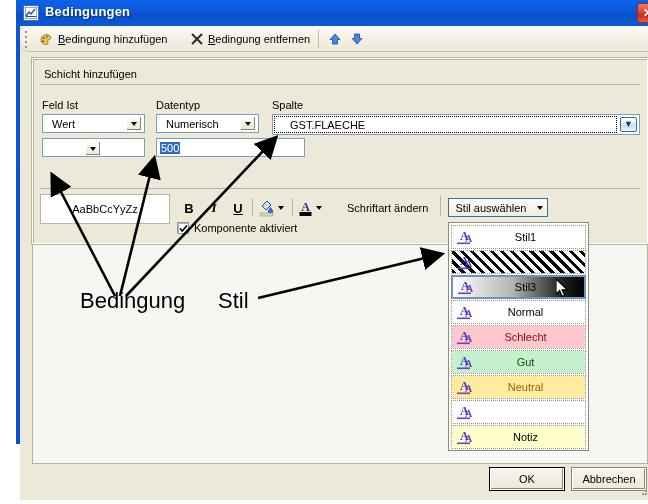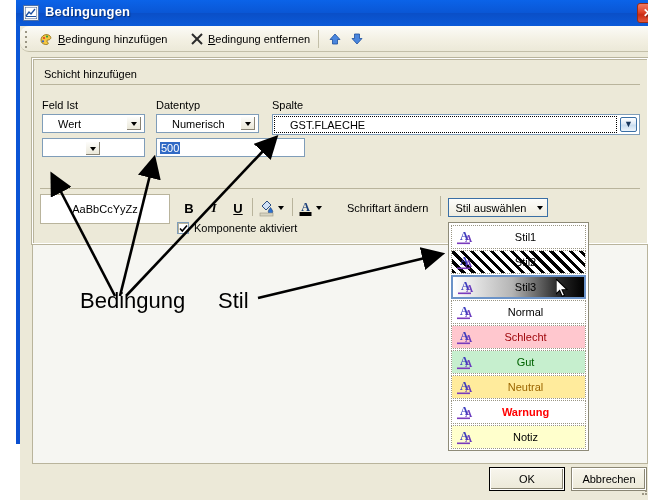--- a/index.html
+++ b/index.html
@@ -98,21 +98,21 @@
   }
 
   .fld-label{position:absolute;font-size:11px;color:#000;}
 
   
   .combo{
     position:absolute;height:19px;background:#fff;
     border:1px solid #7f9db9;box-sizing:border-box;
     display:flex;align-items:center;cursor:pointer;
   }
-  .combo .val{padding-left:15px;font-size:11px;color:#000;flex:1;white-space:nowrap;overflow:hidden;}
+  .combo .val{padding-left:9px;font-size:11px;color:#000;flex:1;white-space:nowrap;overflow:hidden;}
   .combo .btn-old{
     width:16px;height:15px;margin-right:2px;
     background:linear-gradient(180deg,#fdfdfb 0%,#e9e6d6 100%);
     border:1px solid #fff;box-shadow:inset -1px -1px 0 #888375;
     box-sizing:border-box;display:flex;align-items:center;justify-content:center;
   }
   .tri-down{
     width:0;height:0;border-left:3px solid transparent;border-right:3px solid transparent;
     border-top:4px solid #000;
   }
@@ -404,21 +404,20 @@
           </div>
           <div class="drow">
             <div class="bg pat-stripe"></div>
             <span class="ico">
               <svg width="18" height="18" viewBox="0 0 18 18">
                 <text x="5" y="12" font-size="12" font-weight="bold" font-family="Liberation Serif, serif" fill="#3b3bbd">A</text>
                 <text x="10" y="14" font-size="10" font-weight="bold" font-family="Liberation Serif, serif" fill="#6a3bbd">A</text>
                 <rect x="2" y="14.5" width="13" height="1.6" fill="#7a3bbd"></rect>
               </svg>
             </span>
-            <span class="txt" style="color: rgb(0, 0, 0);">Stil2</span>
           </div>
           <div class="drow selected">
             <div class="bg pat-grad"></div>
             <span class="ico">
               <svg width="18" height="18" viewBox="0 0 18 18">
                 <text x="5" y="12" font-size="12" font-weight="bold" font-family="Liberation Serif, serif" fill="#3b3bbd">A</text>
                 <text x="10" y="14" font-size="10" font-weight="bold" font-family="Liberation Serif, serif" fill="#6a3bbd">A</text>
                 <rect x="2" y="14.5" width="13" height="1.6" fill="#7a3bbd"></rect>
               </svg>
             </span>
@@ -473,21 +472,20 @@
           </div>
           <div class="drow">
             <div class="bg" style="background: rgb(255, 255, 255);"></div>
             <span class="ico">
               <svg width="18" height="18" viewBox="0 0 18 18">
                 <text x="5" y="12" font-size="12" font-weight="bold" font-family="Liberation Serif, serif" fill="#3b3bbd">A</text>
                 <text x="10" y="14" font-size="10" font-weight="bold" font-family="Liberation Serif, serif" fill="#6a3bbd">A</text>
                 <rect x="2" y="14.5" width="13" height="1.6" fill="#7a3bbd"></rect>
               </svg>
             </span>
-            <span class="txt" style="color: rgb(255, 0, 0); font-weight: bold;">Warnung</span>
           </div>
           <div class="drow">
             <div class="bg" style="background: rgb(255, 255, 204);"></div>
             <span class="ico">
               <svg width="18" height="18" viewBox="0 0 18 18">
                 <text x="5" y="12" font-size="12" font-weight="bold" font-family="Liberation Serif, serif" fill="#3b3bbd">A</text>
                 <text x="10" y="14" font-size="10" font-weight="bold" font-family="Liberation Serif, serif" fill="#6a3bbd">A</text>
                 <rect x="2" y="14.5" width="13" height="1.6" fill="#7a3bbd"></rect>
               </svg>
             </span>

